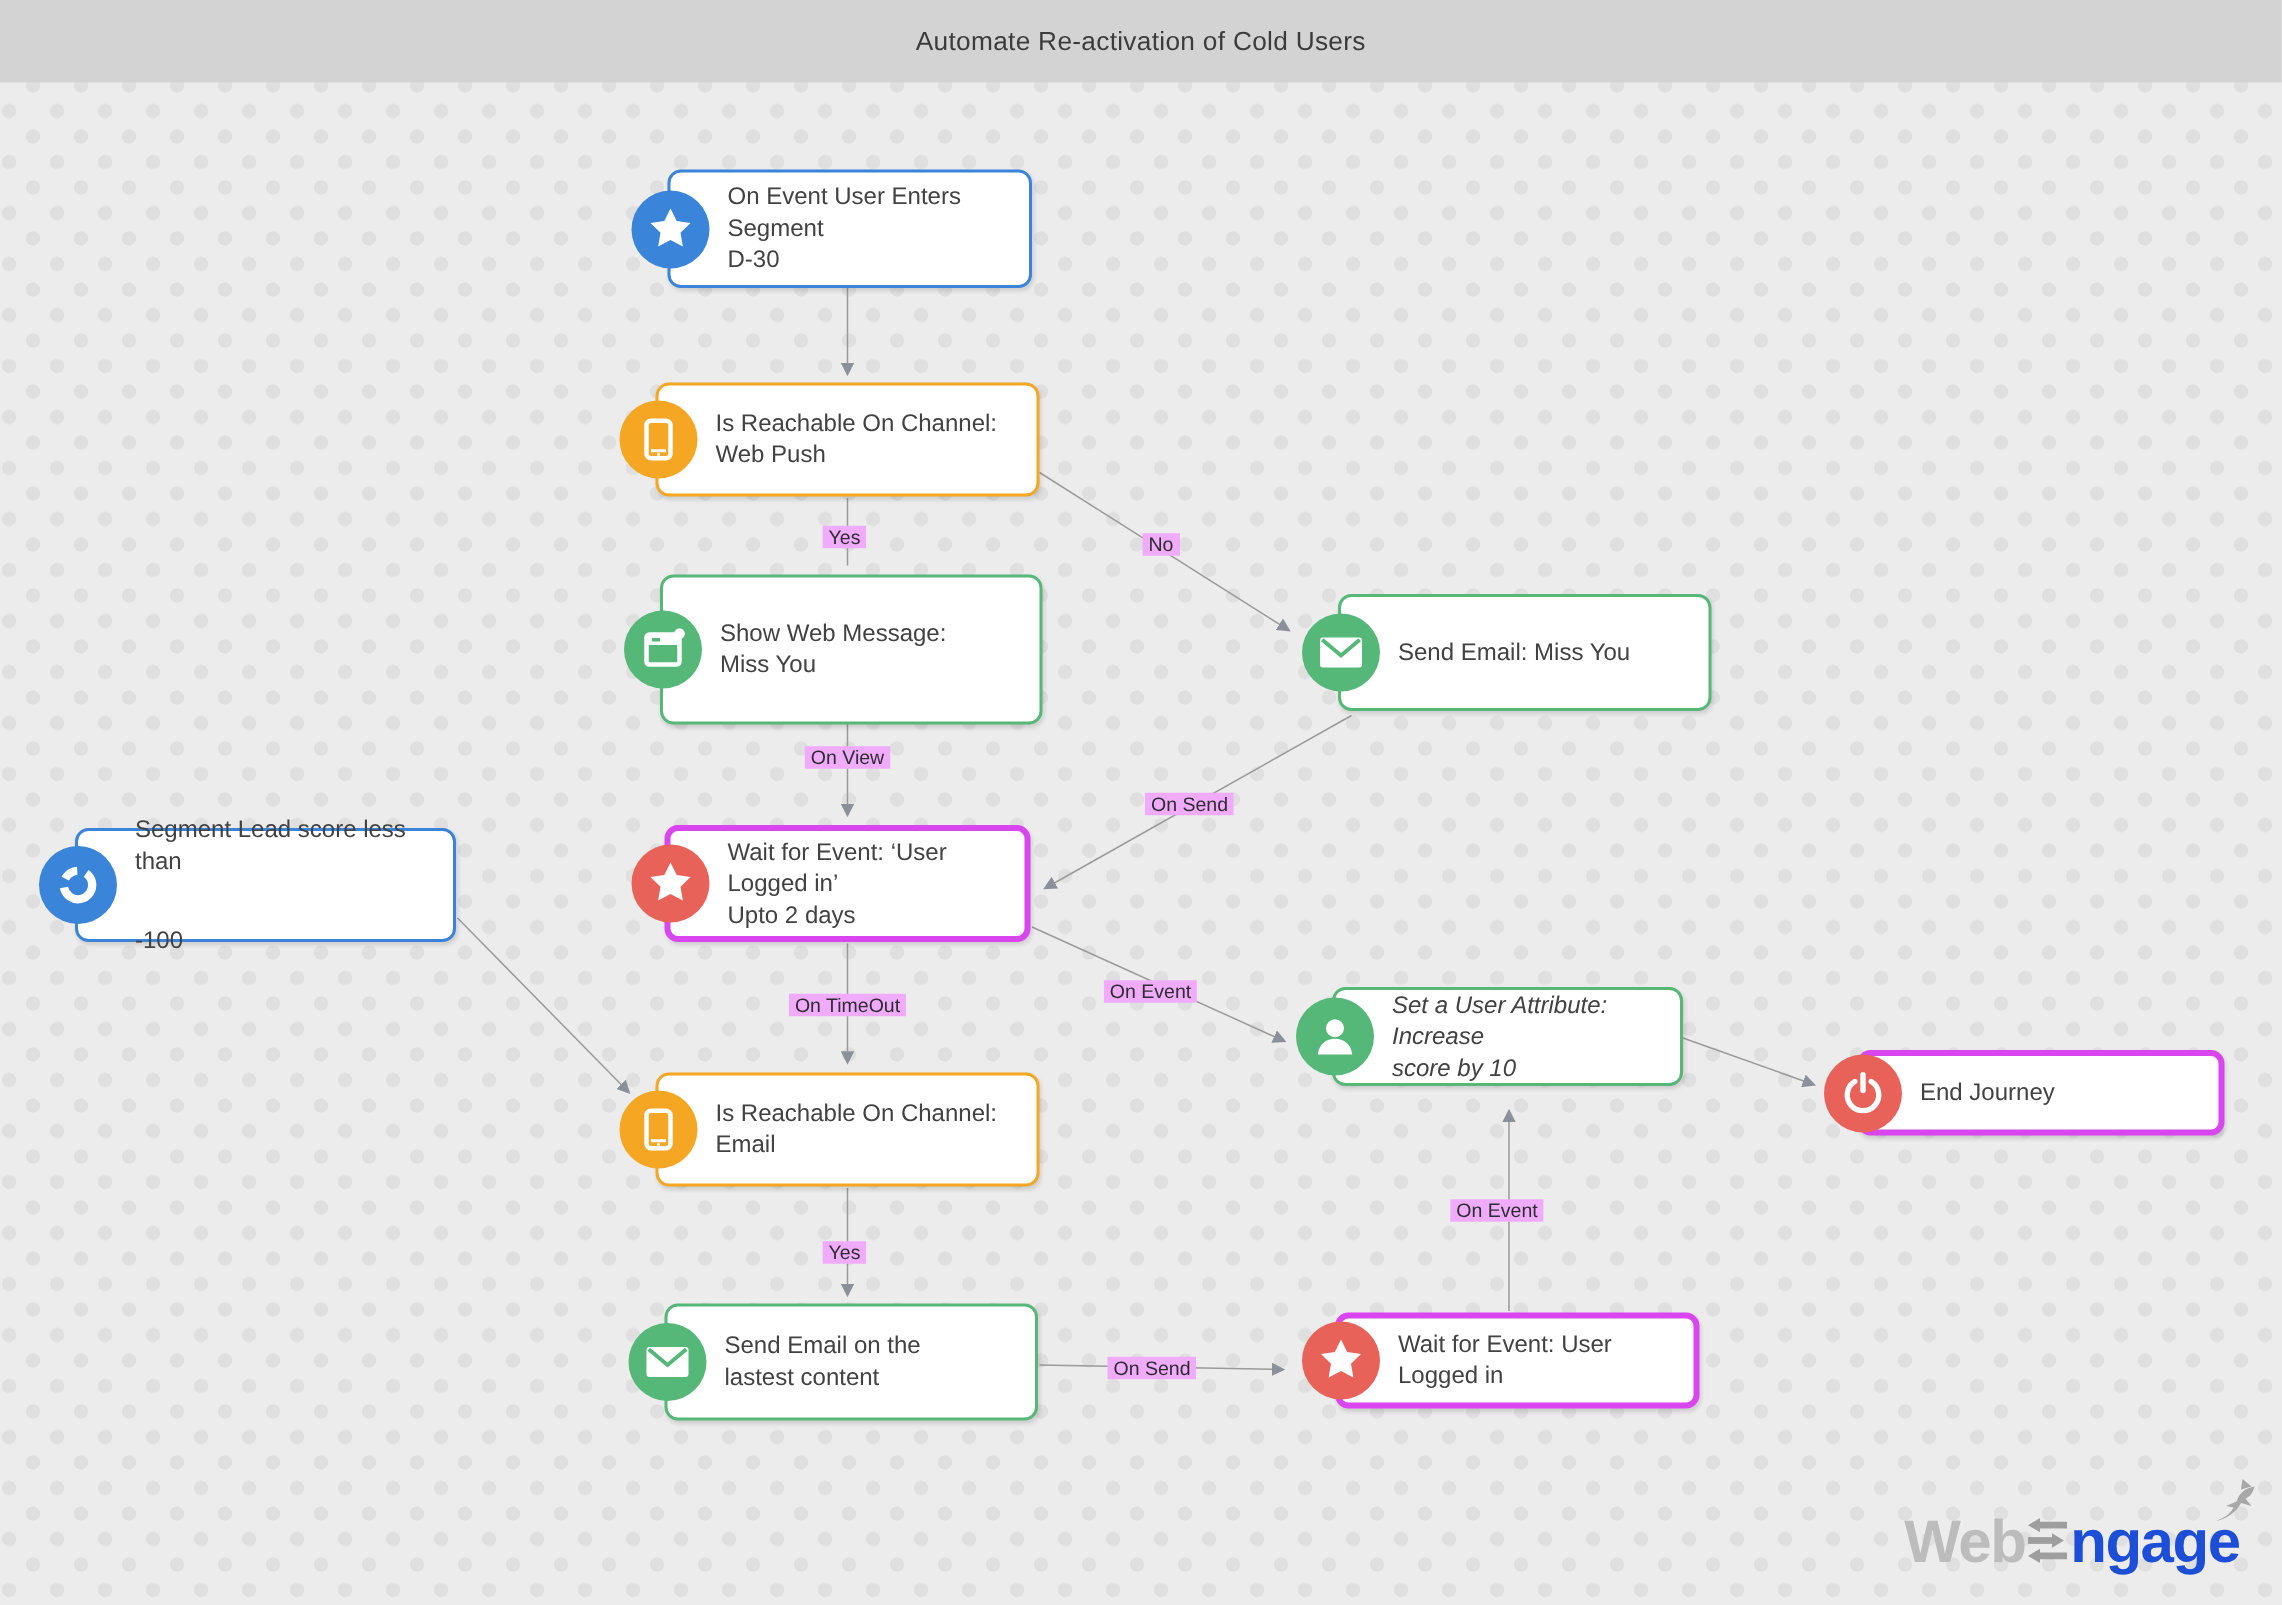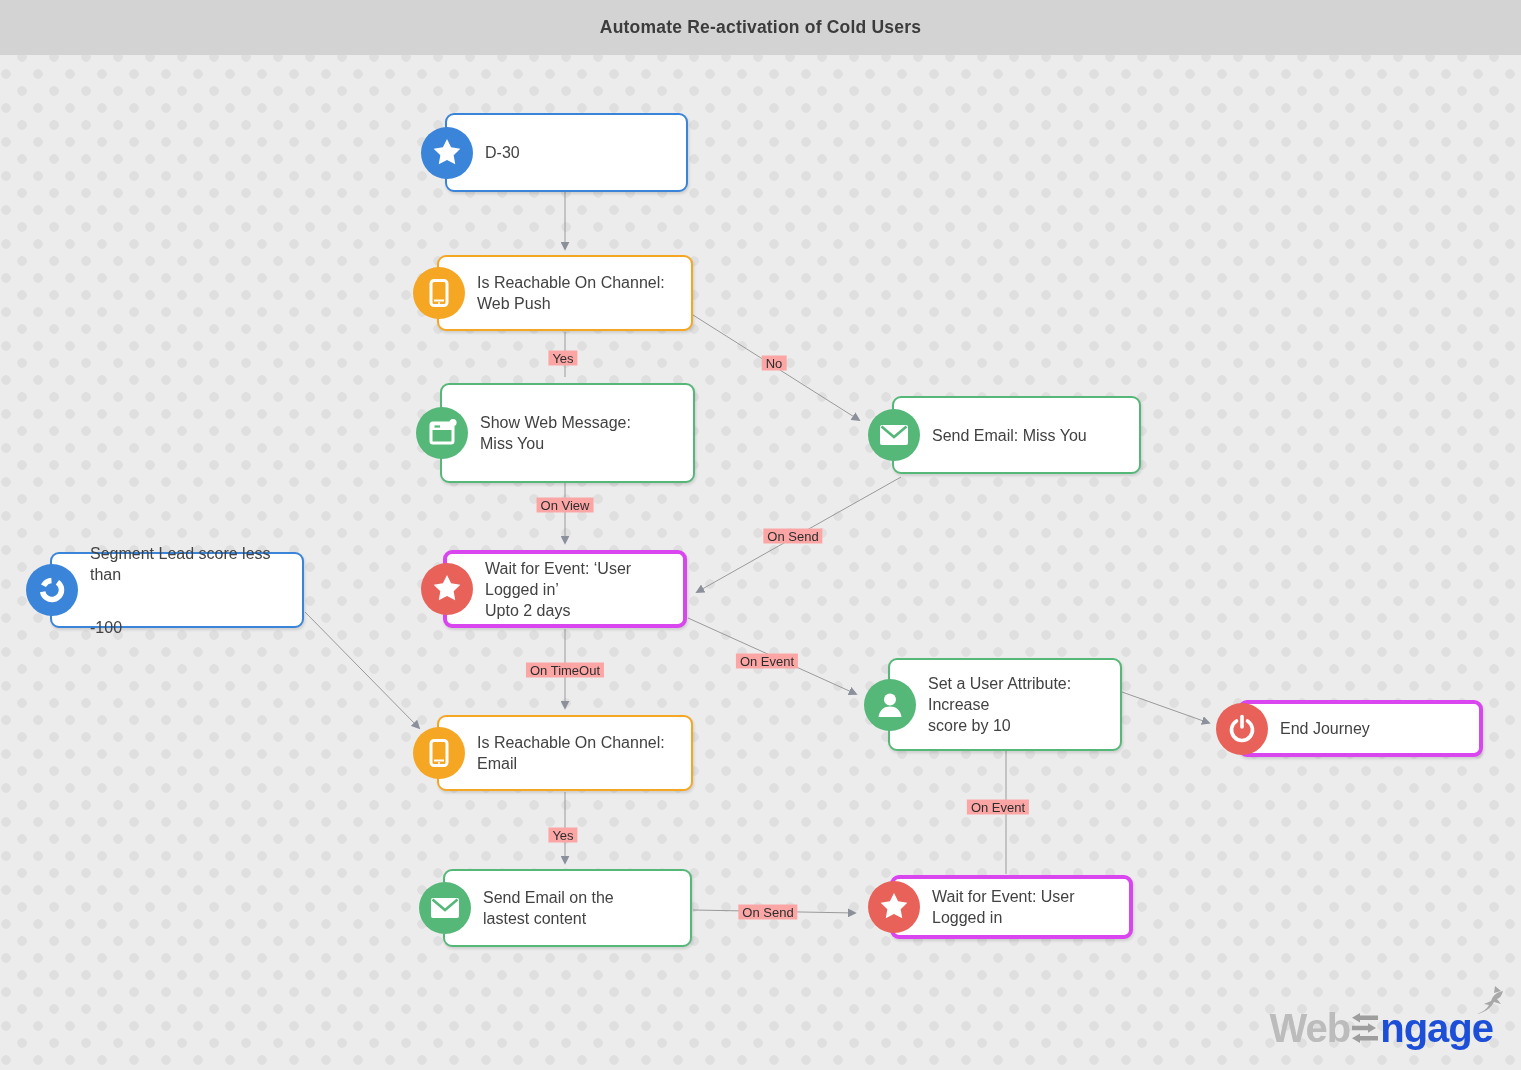--- a/index.html
+++ b/index.html
@@ -11,21 +11,21 @@
       radial-gradient(circle, #dfdfdf 4.5px, transparent 5px),
       radial-gradient(circle, #dfdfdf 4.5px, transparent 5px);
     background-size:32px 34px;
     background-position:6px 74px, 22px 91px;
   }
   .header{
     position:absolute;left:0;top:0;width:1521px;height:55px;
     background:#d3d3d3;display:flex;align-items:center;justify-content:center;
   }
   .header .title{
-    font-size:17.5px;font-weight:bold;color:#3c3c3c;letter-spacing:.2px;
+    font-size:17.5px;font-weight:normal;color:#3c3c3c;letter-spacing:.2px;
   }
   .edges{position:absolute;left:0;top:0;width:1521px;height:1070px;pointer-events:none;}
   .edges line{stroke:#9a9a9a;stroke-width:1;}
   .node{
     position:absolute;background:#fff;border-radius:9px;
     box-shadow:1px 2px 3px rgba(0,0,0,0.13);
     display:flex;flex-direction:column;justify-content:center;
     padding-left:38px;padding-right:10px;box-sizing:border-box;
   }
   .node .txt{font-size:16px;color:#424242;line-height:21px;}
@@ -38,21 +38,21 @@
     width:52px;height:52px;border-radius:50%;
     display:flex;align-items:center;justify-content:center;
   }
   .badge svg{width:52px;height:52px;display:block;}
   .badge.blue  {background:#3a85d9;}
   .badge.orange{background:#f5a623;}
   .badge.green {background:#56b878;}
   .badge.red   {background:#e8625a;}
   .edge-label{
     position:absolute;transform:translate(-50%,-50%);
-    font-size:13px;color:#2d2d2d;background:#fca5a5;padding:0 4px;
+    font-size:13px;color:#2d2d2d;background:#f0abfc;padding:0 4px;
     white-space:nowrap;
   }
   .watermark{
     position:absolute;right:28px;bottom:22px;
     display:flex;align-items:baseline;line-height:1;
     user-select:none;
   }
   .watermark .wm-web{font-size:40px;font-weight:700;color:#bcbcbc;letter-spacing:-1px;}
   .watermark .wm-e{margin:0 2px;position:relative;top:2px;}
   .watermark .wm-engage{font-size:40px;font-weight:bold;color:#1d4ed8;letter-spacing:-1px;}
@@ -84,20 +84,21 @@
   <line x1="693" y1="910" x2="855" y2="913" marker-end="url(#arrow)"></line>
   <line x1="1006" y1="874" x2="1006" y2="741" marker-end="url(#arrow)"></line>
 </svg>
 
 <div class="node blue" style="left:445px;top:113px;width:243px;height:79px;">
   <span class="badge blue">
     <svg viewBox="0 0 52 52">
         <path d="M26 12l4.12 8.35 9.22 1.34-6.67 6.5 1.57 9.18L26 33.04l-8.24 4.33 1.57-9.18-6.67-6.5 9.22-1.34z" fill="#fff"></path>
       </svg>
   </span>
+  <div class="txt">On Event User Enters Segment</div>
   <div class="txt">D-30</div>
 </div>
 
 <div class="node orange" style="left:437px;top:255px;width:256px;height:76px;">
   <span class="badge orange">
     <svg viewBox="0 0 52 52" fill="none" stroke="#fff">
         <rect x="18" y="13.5" width="16" height="25" rx="3" stroke-width="3"></rect>
         <line x1="21" y1="33.5" x2="31" y2="33.5" stroke-width="2"></line>
         <circle cx="26" cy="36" r="1" fill="#fff" stroke="none"></circle>
       </svg>
@@ -142,21 +143,21 @@
 <div class="node blue" style="left:50px;top:552px;width:254px;height:76px;gap:32px;">
   <span class="badge blue">
     <svg viewBox="0 0 52 52" fill="none" stroke="#fff" stroke-width="5.5">
         <circle cx="26" cy="26" r="9.5" stroke-dasharray="37 6 10 7" transform="rotate(-55 26 26)"></circle>
       </svg>
   </span>
   <div class="txt">Segment Lead score less than</div>
   <div class="txt">-100</div>
 </div>
 
-<div class="node green" style="left:888px;top:658px;width:234px;height:93px;">
+<div class="node green" style="left:888px;top:658px;width:234px;height:66px;font-style:italic;">
   <span class="badge green">
     <svg viewBox="0 0 52 52" fill="#fff">
         <circle cx="26" cy="20.5" r="6"></circle>
         <path d="M14.5 38c1-7.5 6-10.5 11.5-10.5S36.5 30.5 37.5 38z"></path>
       </svg>
   </span>
   <div class="txt">Set a User Attribute: Increase</div>
   <div class="txt">score by 10</div>
 </div>
 

